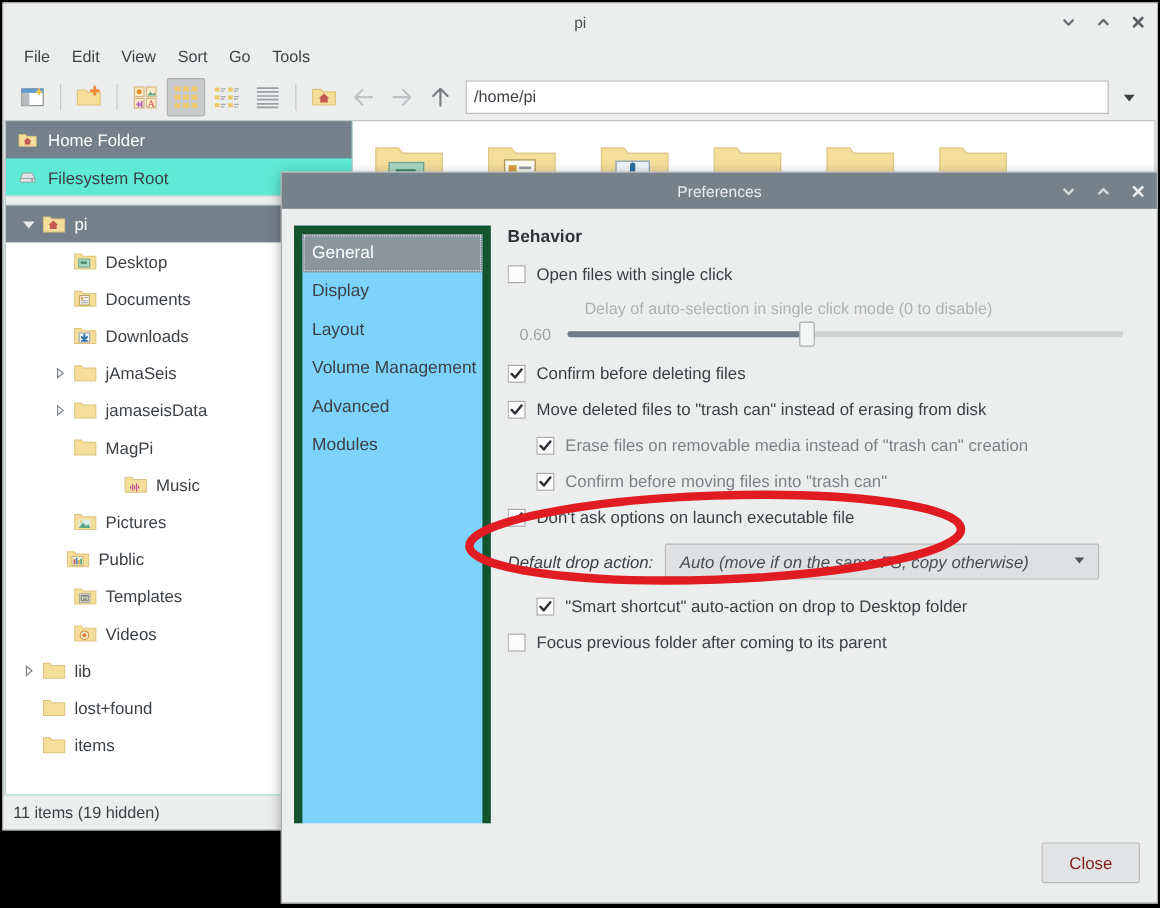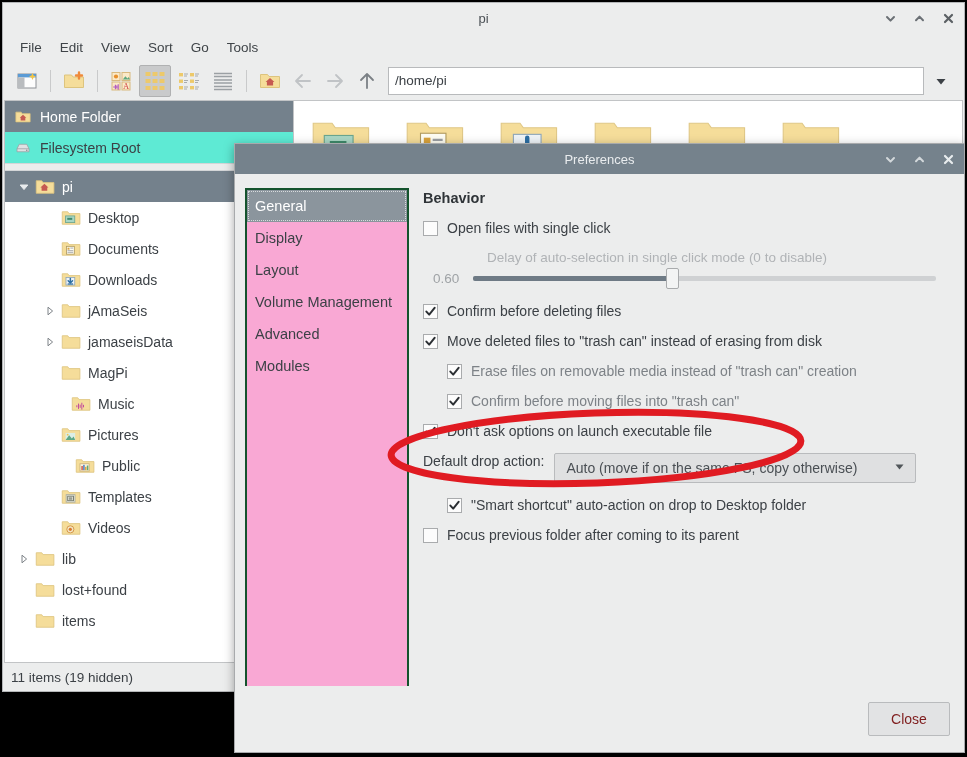--- a/index.html
+++ b/index.html
@@ -136,21 +136,21 @@
   #prefs-titlebar {
     height: 30px; min-height: 30px;
     background: #75828c;
     position: relative;
     display: flex; align-items: center; justify-content: center;
   }
   #prefs-title { font-size: 13px; color: #e9ecee; }
   #prefs-body { flex: 1; display: flex; padding: 14px 14px 0 10px; gap: 14px; overflow: hidden; }
   #prefs-nav {
     width: 164px; min-width: 164px; height: 508px;
-    background: #f9a8d4; border: 2px solid #14532d;
+    background: #7dd3fc; border: 7px solid #14532d;
     padding: 0;
   }
   .nav-item {
     height: 32px; display: flex; align-items: center;
     padding-left: 8px;
     font-size: 14.5px; color: #3c4146;
     cursor: default;
   }
   .nav-item.selected { background: #8b959d; color: #fff; outline: 1px dotted #d8dbdd; outline-offset: -2px; }
   #prefs-content { flex: 1; padding-top: 2px; overflow: hidden; }
@@ -171,21 +171,21 @@
   #slider-val { font-size: 13.5px; color: #9fa3a6; width: 32px; }
   #slider-track { position: relative; flex: 1; height: 18px; display: flex; align-items: center; margin-right: 14px;}
   #slider-bg { position: absolute; left: 0; right: 0; height: 5px; background: #cfd1d3; border-radius: 2px; }
   #slider-fill { position: absolute; left: 0; height: 5px; background: #6e7a85; border-radius: 2px; }
   #slider-handle {
     position: absolute; width: 13px; height: 21px;
     background: #f3f4f4; border: 1px solid #a9abad; border-radius: 2px;
     cursor: default;
   }
 
-  #drop-row { display: flex; gap: 10px; margin-bottom: 14px; }
+  #drop-row { display: flex; align-items: center; gap: 10px; margin-bottom: 14px; font-style: italic; }
   #drop-label { font-size: 14px; color: #3c4146; }
   #drop-combo {
     width: 362px; height: 30px;
     background: #dfe0e1; border: 1px solid #b9bbbd; border-radius: 2px;
     display: flex; align-items: center; justify-content: space-between;
     padding: 0 9px 0 11px;
     font-size: 14px; color: #4a4f54;
     cursor: default;
   }
   #prefs-footer { height: 66px; min-height: 66px; display: flex; align-items: center; justify-content: flex-end; padding-right: 14px; }
@@ -430,21 +430,21 @@
           </div>
           <div class="tree-row" style="padding-left: 34px;">
             <span class="tw"></span>
             <span style="display: flex;">
               <svg width="20" height="20" viewBox="0 0 24 24">
                 <path d="M1.5 4.5 h6.6 l1.6 2.2 h13 v12.8 h-21.2 z" fill="#f5dd9a" stroke="#ddc47e" stroke-width="1"></path>
               </svg>
             </span>
             <span class="tree-label">MagPi</span>
           </div>
-          <div class="tree-row" style="padding-left: 44px;">
+          <div class="tree-row" style="padding-left: 44px; margin-left: 32px;">
             <span class="tw"></span>
             <span style="display: flex;">
               <svg width="20" height="20" viewBox="0 0 24 24">
                 <path d="M1.5 4.5 h6.6 l1.6 2.2 h13 v12.8 h-21.2 z" fill="#f5dd9a" stroke="#ddc47e" stroke-width="1"></path>
                 <g stroke="#c44f9c" stroke-width="1.2">
                   <path d="M7 13.5 v2.4 M9 11.5 v6.4 M11 12.8 v3.8 M13 10.5 v8.2 M15 13 v3"></path>
                 </g>
               </svg>
             </span>
             <span class="tree-label">Music</span>
@@ -454,21 +454,21 @@
             <span style="display: flex;">
               <svg width="20" height="20" viewBox="0 0 24 24">
                 <path d="M1.5 4.5 h6.6 l1.6 2.2 h13 v12.8 h-21.2 z" fill="#f5dd9a" stroke="#ddc47e" stroke-width="1"></path>
                 <rect x="5.5" y="9.5" width="11.5" height="8.5" fill="#dbeee6"></rect>
                 <path d="M5.5 18 l4.3-5.6 l3.2 3.8 l2.1-2.4 l1.9 4.2 z" fill="#5da886"></path>
                 <circle cx="8" cy="11.6" r="1.1" fill="#f0c04a"></circle>
               </svg>
             </span>
             <span class="tree-label">Pictures</span>
           </div>
-          <div class="tree-row" style="padding-left: 48px;">
+          <div class="tree-row" style="padding-left: 28px;">
             <span class="tw"></span>
             <span style="display: flex;">
               <svg width="20" height="20" viewBox="0 0 24 24">
                 <path d="M1.5 4.5 h6.6 l1.6 2.2 h13 v12.8 h-21.2 z" fill="#f5dd9a" stroke="#ddc47e" stroke-width="1"></path>
                 <rect x="6" y="9.3" width="11" height="8.8" fill="#faf3dd" stroke="#c8b078"></rect>
                 <g>
                   <rect x="7.6" y="12" width="1.8" height="5" fill="#cf5a4c"></rect>
                   <rect x="9.8" y="10.6" width="1.8" height="6.4" fill="#4e7fc0"></rect>
                   <rect x="12" y="13" width="1.8" height="4" fill="#e8a93a"></rect>
                   <rect x="14.2" y="11.4" width="1.8" height="5.6" fill="#5fa878"></rect>

